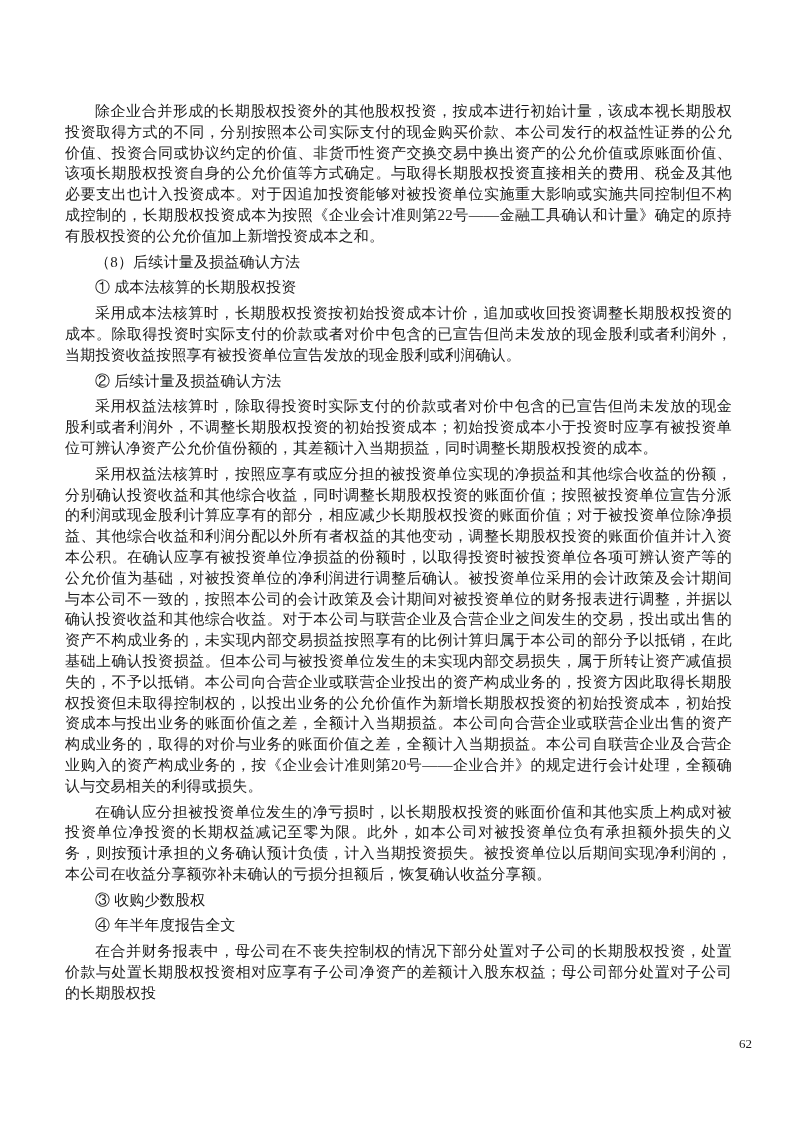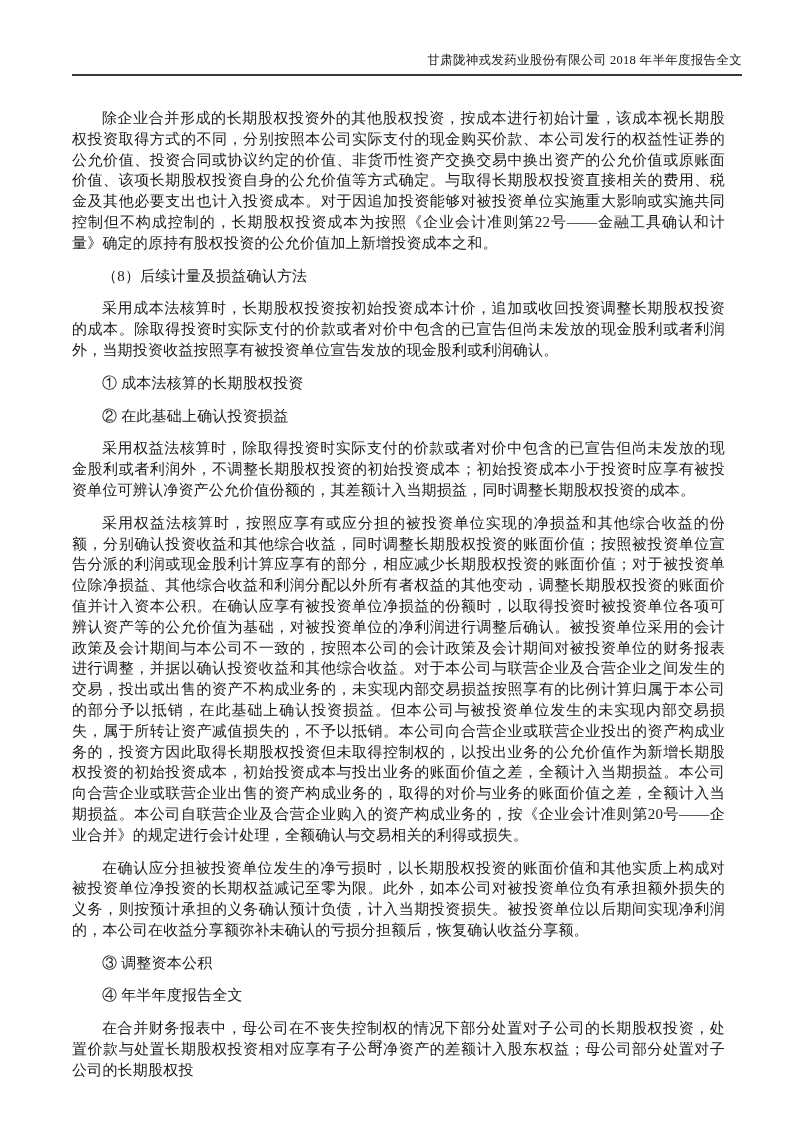--- a/index.html
+++ b/index.html
@@ -35,55 +35,52 @@
     left: 60px;
     width: 677px;
     font-size: 15px;
     line-height: 20.8px;
     letter-spacing: 0.2px;
     text-align: justify;
     text-justify: inter-ideograph;
     color: #1a1a1a;
   }
   .para {
-    margin: 12px;
+    margin: 5px;
     padding: 0;
     text-indent: 2em;
     word-break: break-all;
   }
   .page-footer {
     position: absolute;
     top: 1036px;
     left: 0;
     right: 41px;
-    text-align: center;
+    text-align: right;
     font-size: 13px;
     line-height: 16px;
     color: #1a1a1a;
   }
 </style>
 </head>
 <body>
 
 <div class="page">
 
-  <div class="page-header">
-    <span>甘肃陇神戎发药业股份有限公司 2018 年半年度报告全文</span>
-  </div>
 
   <div class="page-body">
     <p class="para">除企业合并形成的长期股权投资外的其他股权投资，按成本进行初始计量，该成本视长期股权投资取得方式的不同，分别按照本公司实际支付的现金购买价款、本公司发行的权益性证券的公允价值、投资合同或协议约定的价值、非货币性资产交换交易中换出资产的公允价值或原账面价值、该项长期股权投资自身的公允价值等方式确定。与取得长期股权投资直接相关的费用、税金及其他必要支出也计入投资成本。对于因追加投资能够对被投资单位实施重大影响或实施共同控制但不构成控制的，长期股权投资成本为按照《企业会计准则第22号——金融工具确认和计量》确定的原持有股权投资的公允价值加上新增投资成本之和。</p>
     <p class="para">（8）后续计量及损益确认方法</p>
+    <p class="para">① 成本法核算的长期股权投资</p>
     <p class="para">采用成本法核算时，长期股权投资按初始投资成本计价，追加或收回投资调整长期股权投资的成本。除取得投资时实际支付的价款或者对价中包含的已宣告但尚未发放的现金股利或者利润外，当期投资收益按照享有被投资单位宣告发放的现金股利或利润确认。</p>
-    <p class="para">① 成本法核算的长期股权投资</p>
-    <p class="para">② 在此基础上确认投资损益</p>
+    <p class="para">② 后续计量及损益确认方法</p>
     <p class="para">采用权益法核算时，除取得投资时实际支付的价款或者对价中包含的已宣告但尚未发放的现金股利或者利润外，不调整长期股权投资的初始投资成本；初始投资成本小于投资时应享有被投资单位可辨认净资产公允价值份额的，其差额计入当期损益，同时调整长期股权投资的成本。</p>
     <p class="para">采用权益法核算时，按照应享有或应分担的被投资单位实现的净损益和其他综合收益的份额，分别确认投资收益和其他综合收益，同时调整长期股权投资的账面价值；按照被投资单位宣告分派的利润或现金股利计算应享有的部分，相应减少长期股权投资的账面价值；对于被投资单位除净损益、其他综合收益和利润分配以外所有者权益的其他变动，调整长期股权投资的账面价值并计入资本公积。在确认应享有被投资单位净损益的份额时，以取得投资时被投资单位各项可辨认资产等的公允价值为基础，对被投资单位的净利润进行调整后确认。被投资单位采用的会计政策及会计期间与本公司不一致的，按照本公司的会计政策及会计期间对被投资单位的财务报表进行调整，并据以确认投资收益和其他综合收益。对于本公司与联营企业及合营企业之间发生的交易，投出或出售的资产不构成业务的，未实现内部交易损益按照享有的比例计算归属于本公司的部分予以抵销，在此基础上确认投资损益。但本公司与被投资单位发生的未实现内部交易损失，属于所转让资产减值损失的，不予以抵销。本公司向合营企业或联营企业投出的资产构成业务的，投资方因此取得长期股权投资但未取得控制权的，以投出业务的公允价值作为新增长期股权投资的初始投资成本，初始投资成本与投出业务的账面价值之差，全额计入当期损益。本公司向合营企业或联营企业出售的资产构成业务的，取得的对价与业务的账面价值之差，全额计入当期损益。本公司自联营企业及合营企业购入的资产构成业务的，按《企业会计准则第20号——企业合并》的规定进行会计处理，全额确认与交易相关的利得或损失。</p>
     <p class="para">在确认应分担被投资单位发生的净亏损时，以长期股权投资的账面价值和其他实质上构成对被投资单位净投资的长期权益减记至零为限。此外，如本公司对被投资单位负有承担额外损失的义务，则按预计承担的义务确认预计负债，计入当期投资损失。被投资单位以后期间实现净利润的，本公司在收益分享额弥补未确认的亏损分担额后，恢复确认收益分享额。</p>
-    <p class="para">③ 调整资本公积</p>
+    <p class="para">③ 收购少数股权</p>
     <p class="para">④ 年半年度报告全文</p>
     <p class="para">在合并财务报表中，母公司在不丧失控制权的情况下部分处置对子公司的长期股权投资，处置价款与处置长期股权投资相对应享有子公司净资产的差额计入股东权益；母公司部分处置对子公司的长期股权投</p>
   </div>
 
   <div class="page-footer">
     <span>62</span>
   </div>
 
 </div>
 

